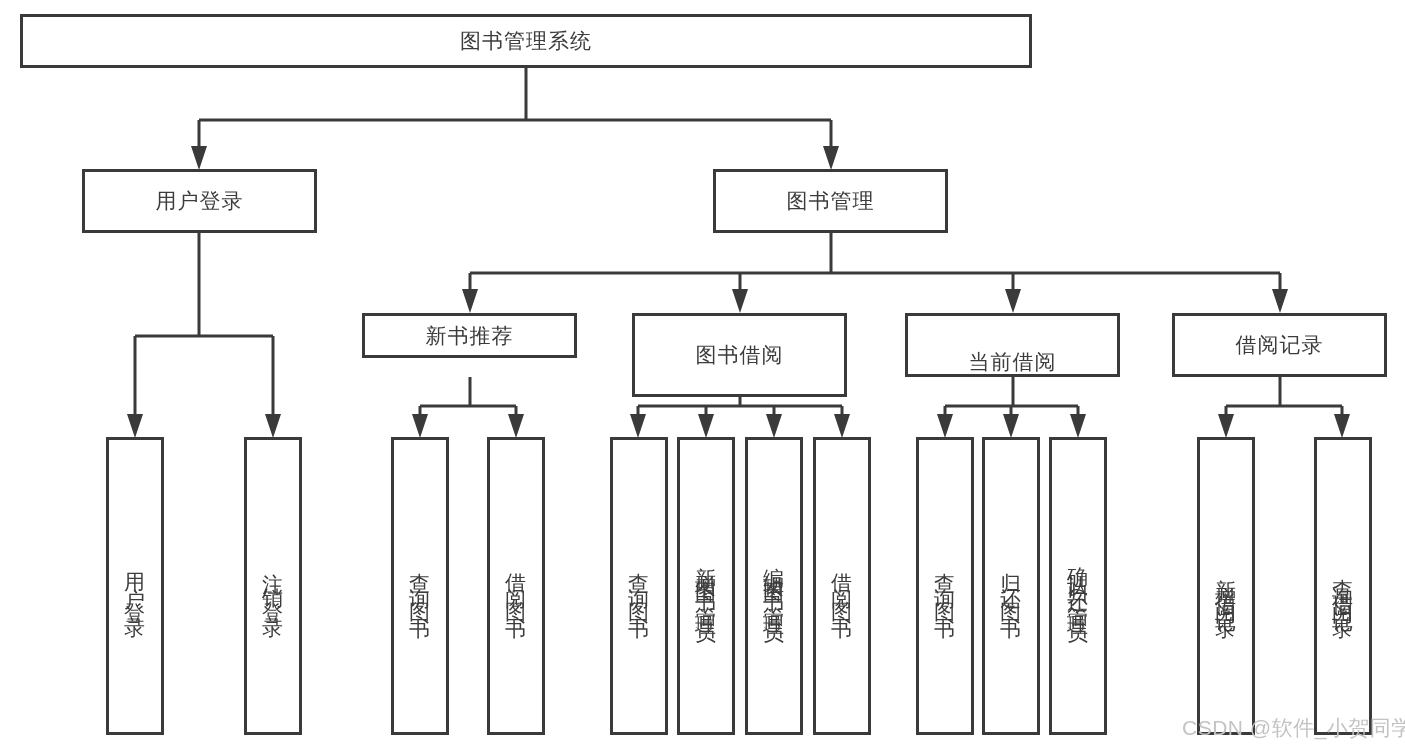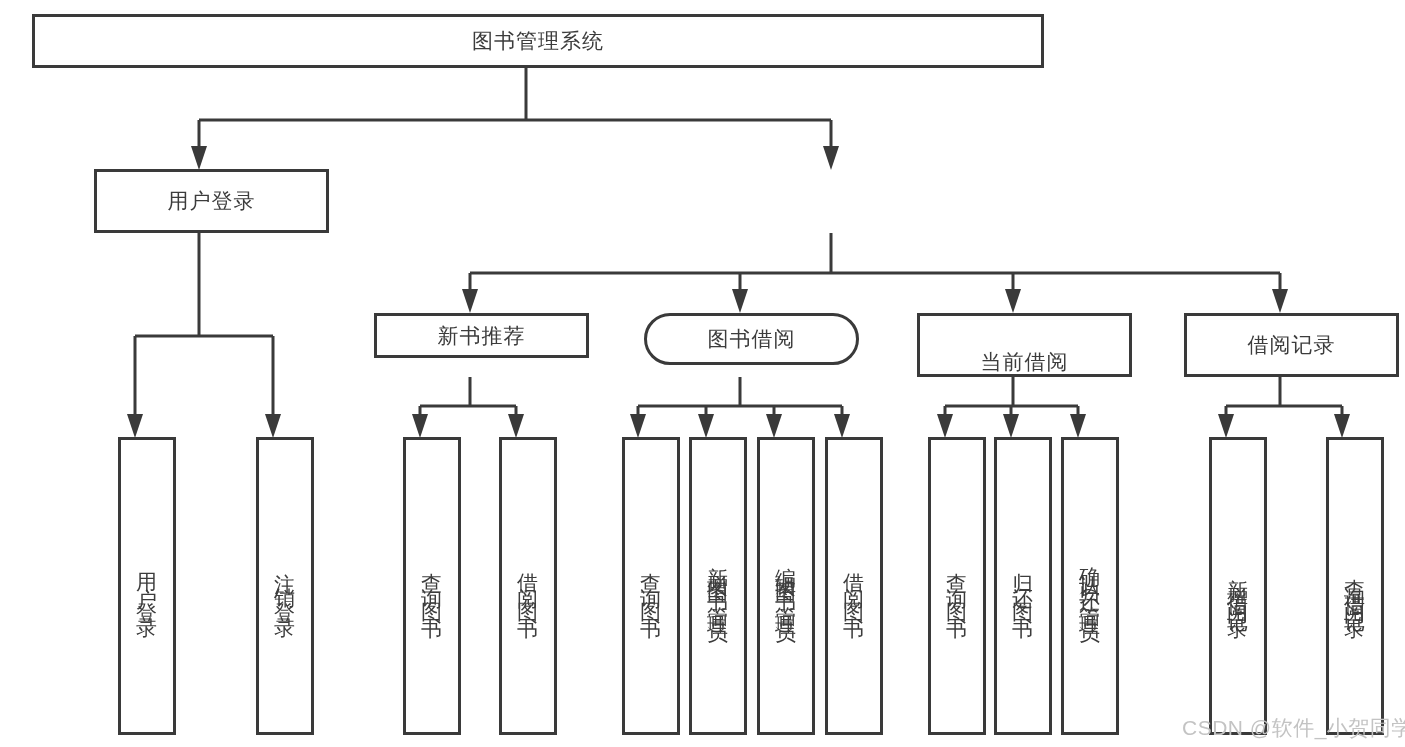--- a/index.html
+++ b/index.html
@@ -29,21 +29,20 @@
     border: 3px solid #3a3a3a;
     display: flex;
     align-items: center;
     justify-content: center;
     color: #3c3c3c;
     font-size: 21px;
     font-weight: 500;
     letter-spacing: 1px;
     text-align: center;
     line-height: 1.2;
-    margin-left: 12px;
   }
   .v-box span {
     writing-mode: vertical-rl;
     letter-spacing: 15px;
     white-space: nowrap;
   }
   .v-box.long span {
     letter-spacing: 8px;
   }
   .watermark {
@@ -104,25 +103,28 @@
     </g>
   </svg>
 
   <div class="box" style="left:20px; top:14px; width:1012px; height:54px;">
     <span>图书管理系统</span>
   </div>
 
   <div class="box" style="left:82px; top:169px; width:235px; height:64px;">
     <span>用户登录</span>
   </div>
+  <div class="box" style="left:713px; top:169px; width:235px; height:64px;">
+    <span>图书管理</span>
+  </div>
 
   <div class="box" style="left:362px; top:313px; width:215px; height:45px;text-align:center;">
     <span>新书推荐</span>
   </div>
-  <div class="box" style="left:632px; top:313px; width:215px; height:52px;border-radius:32px;">
+  <div class="box" style="left:632px; top:313px; width:215px; height:84px;">
     <span>图书借阅</span>
   </div>
   <div class="box" style="left:905px; top:313px; width:215px; height:64px;align-items:flex-end;">
     <span>当前借阅</span>
   </div>
   <div class="box" style="left:1172px; top:313px; width:215px; height:64px;">
     <span>借阅记录</span>
   </div>
 
   <div class="box v-box" style="left:106px; top:437px; width:58px; height:298px;">

